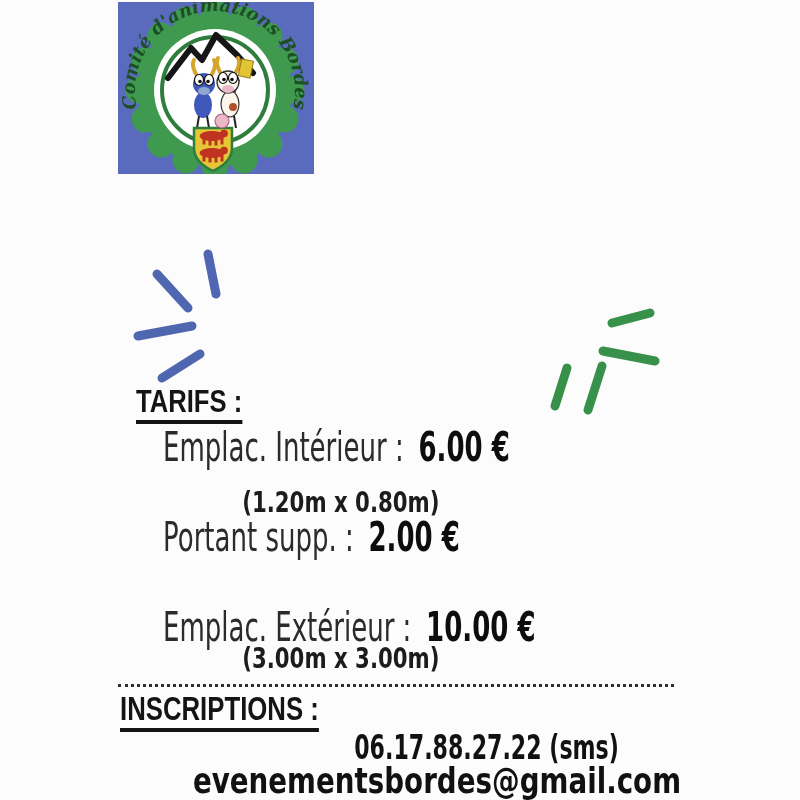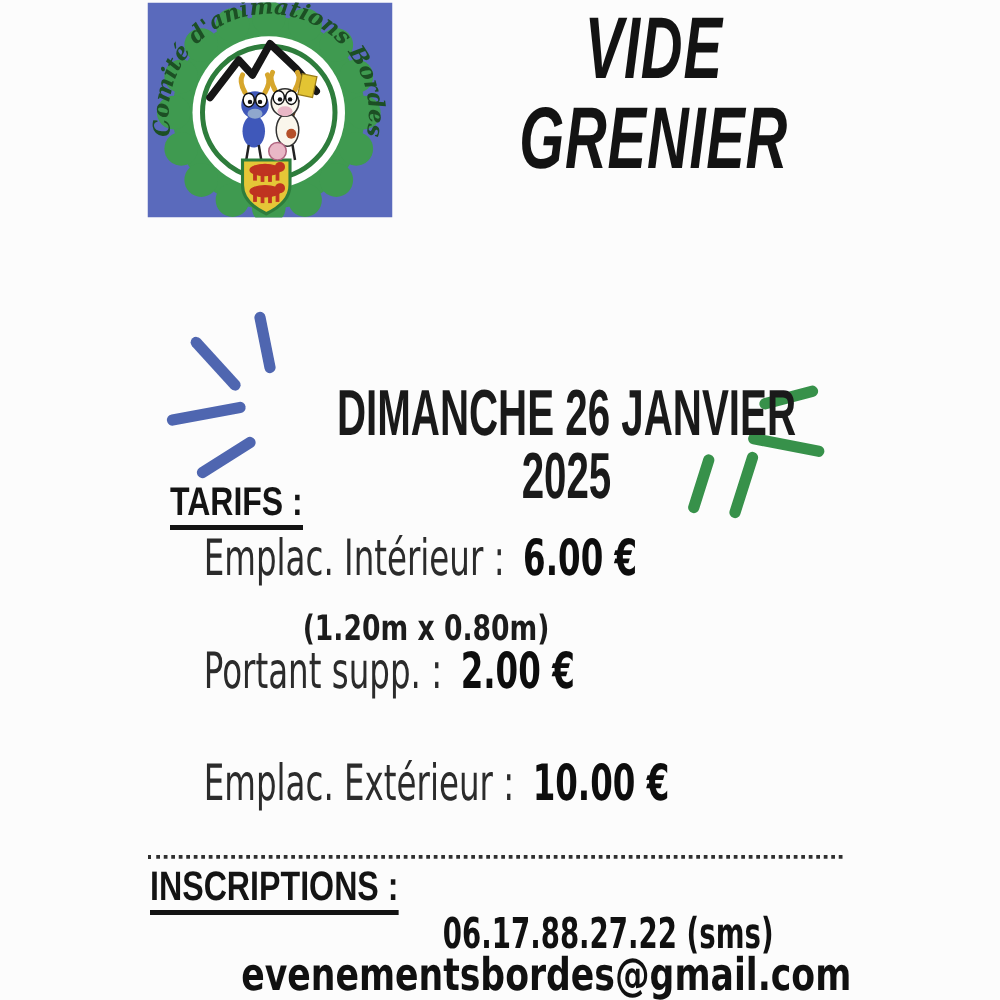--- a/index.html
+++ b/index.html
@@ -135,51 +135,39 @@
         </g>
       </g>
       <circle cx="104" cy="119" r="7" fill="#e9b7c6" stroke="#b06580" stroke-width="1.2"></circle>
       <path id="arcpath" d="M 26,126 A 80,80 0 1 1 168,126" fill="none"></path>
       <text font-family="DejaVu Serif, serif" font-style="italic" font-weight="bold" font-size="18" fill="#1c4f24">
         <textPath href="#arcpath" startOffset="50%" text-anchor="middle">Comité d'animations Bordes</textPath>
       </text>
     </svg>
   </div>
 
-  <div class="title-block">
-    <div class="title-inner">
-      <div>VIDE</div>
-      <div>GRENIER</div>
-    </div>
-  </div>
 
 
   <svg class="burst-left" viewBox="0 0 95 140">
     <g stroke="#4f66b0" stroke-width="9" stroke-linecap="round">
       <line x1="80" y1="6" x2="88" y2="46"></line>
       <line x1="29" y1="26" x2="60" y2="60"></line>
       <line x1="10" y1="88" x2="64" y2="78"></line>
       <line x1="72" y1="106" x2="34" y2="130"></line>
     </g>
   </svg>
   <svg class="burst-right" viewBox="0 0 115 112">
     <g stroke="#37914a" stroke-width="9" stroke-linecap="round">
       <line x1="64" y1="17" x2="102" y2="7"></line>
       <line x1="55" y1="45" x2="107" y2="55"></line>
       <line x1="19" y1="62" x2="7" y2="100"></line>
       <line x1="54" y1="60" x2="40" y2="104"></line>
     </g>
   </svg>
 
-  <div class="date-block">
-    <div class="date-inner">
-      <div>DIMANCHE 26 JANVIER</div>
-      <div>2025</div>
-    </div>
-  </div>
 
   <div class="heading heading-tarifs">
     <span class="u">TARIFS :</span>
   </div>
 
   <div class="tarif-line t1">
     <span class="lbl">Emplac. Intérieur :</span>
     <span class="price">6.00 €</span>
   </div>
   <div class="dims d1">
@@ -188,20 +176,23 @@
 
   <div class="tarif-line t2">
     <span class="lbl">Portant supp. :</span>
     <span class="price">2.00 €</span>
   </div>
 
   <div class="tarif-line t3">
     <span class="lbl">Emplac. Extérieur :</span>
     <span class="price">10.00 €</span>
   </div>
+  <div class="dims d2">
+    <span class="din">(3.00m x 3.00m)</span>
+  </div>
 
   <div class="divider"></div>
 
   <div class="heading heading-inscriptions">
     <span class="u">INSCRIPTIONS :</span>
   </div>
   <div class="phone-line">
     <span class="pin">06.17.88.27.22 (sms)</span>
   </div>
   <div class="email-line">

